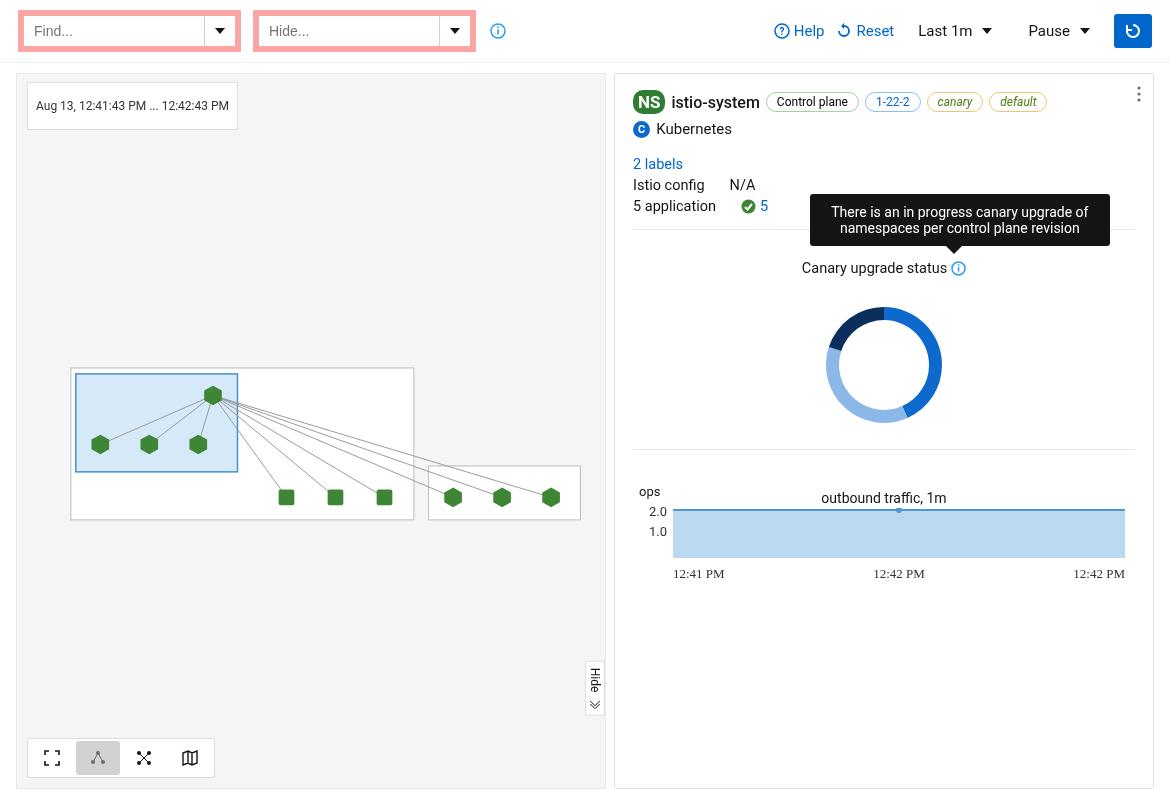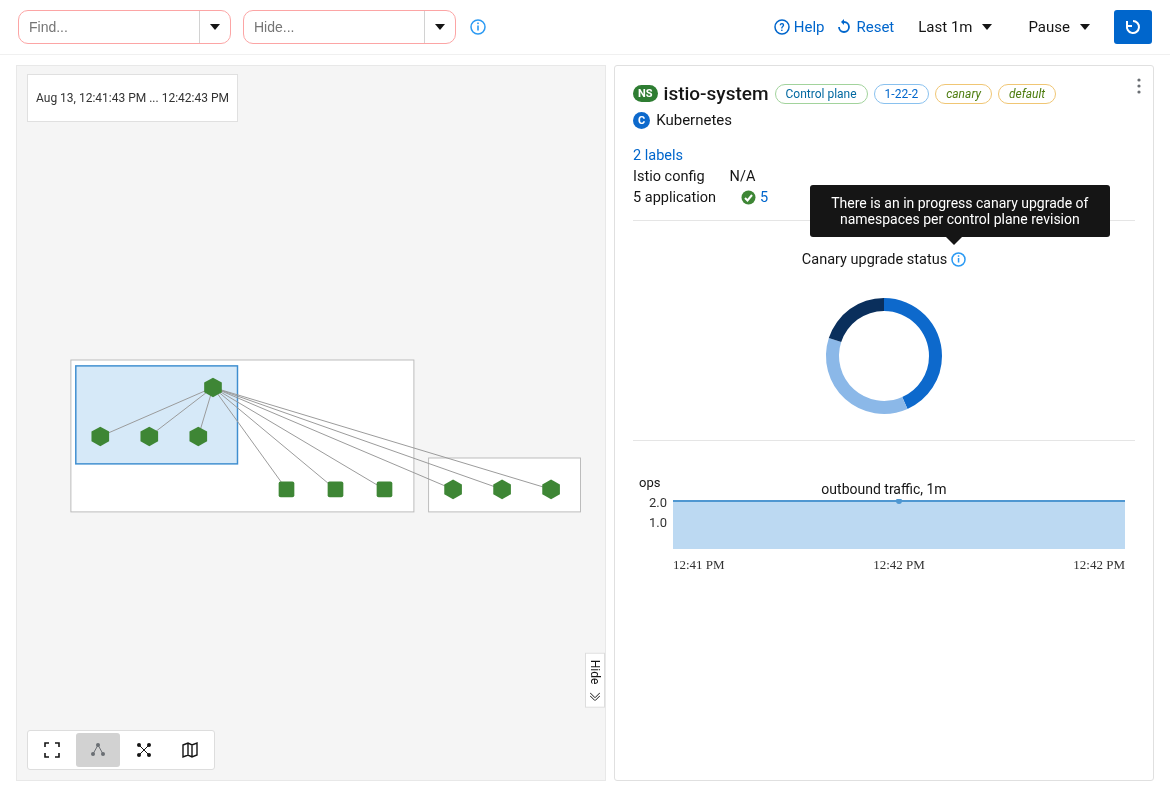--- a/index.html
+++ b/index.html
@@ -15,23 +15,23 @@
   .topbar {
     display: flex;
     align-items: center;
     padding: 10px 18px;
     border-bottom: 1px solid #f0f0f0;
     gap: 12px;
   }
   .dropdown-input {
     display: flex;
     align-items: center;
-    border: 1px solid #fca5a5;
-    border-radius: 10px;
-    height: 34px;
+    border: 6px solid #fca5a5;
+    border-radius: 1px;
+    height: 42px;
     background: #fff;
   }
   .dropdown-input input {
     border: none;
     outline: none;
     padding: 6px 10px;
     font-size: 14px;
     width: 180px;
     background: transparent;
   }
@@ -174,44 +174,44 @@
   .panel-header {
     display: flex;
     align-items: center;
     gap: 6px;
     flex-wrap: wrap;
   }
   .ns-badge {
     background: #2e7d32;
     color: #fff;
     font-weight: bold;
-    font-size: 11px;
+    font-size: 17px;
     padding: 2px 5px;
     border-radius: 10px;
   }
   .c-badge {
     background: #0d69cc;
     color: #fff;
     font-weight: bold;
     font-size: 11px;
     padding: 2px 5px;
     border-radius: 10px;
   }
   .panel-title {
-    font-size: 19px;
+    font-size: 16px;
     font-weight: 500;
   }
   .pill {
     border-radius: 12px;
     padding: 2px 10px;
     font-size: 12px;
     border: 1px solid;
     background: #fff;
   }
-  .pill.green  { color: #0369a1; border-color: #a2d39c; }
+  .pill.green  { color: #000000; border-color: #a2d39c; }
   .pill.blue   { color: #0066cc; border-color: #89c1ef; }
   .pill.orange { color: #4d7c0f; border-color: #f0c674; font-style: italic; }
   .panel-sub {
     display: flex;
     align-items: center;
     gap: 6px;
     margin-top: 6px;
     font-size: 15px;
   }
   .info-block {

